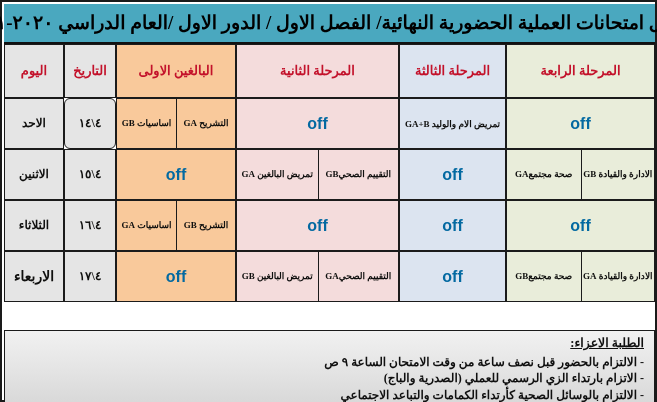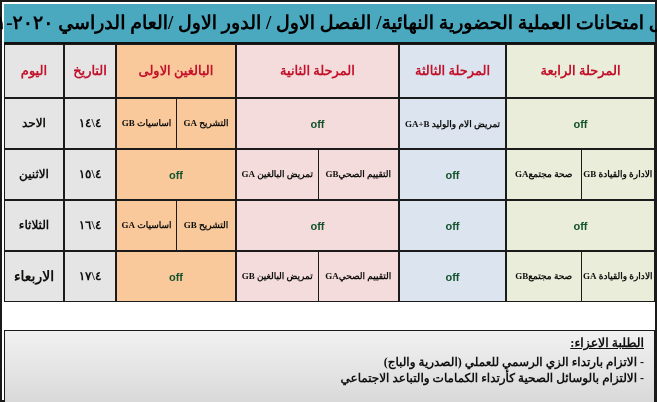--- a/index.html
+++ b/index.html
@@ -111,21 +111,21 @@
   .split > .sub:last-child { border-left: none; }
 
   .cellpad {
     display: flex;
     align-items: center;
     justify-content: center;
     width: 100%;
     height: 100%;
     font-size: 11px;
   }
-  .offtxt { font-size: 11px; font-weight: bold; color: #14532d; }
+  .offtxt { font-size: 16px; font-weight: bold; color: #0369a1; }
 
   .lbl-en { font-family: "Liberation Sans", sans-serif; }
 
   
   .notes {
     position: absolute;
     left: 2px;
     top: 300px;
     width: 651px;
     height: 100px;
@@ -197,21 +197,21 @@
           <div class="cellpad">
               <span class="offtxt lbl-en">off</span>
             </div>
         </td>
         <td class="fill-s1">
           <div class="split">
             <div class="sub">التشريح GA</div>
             <div class="sub">اساسيات GB</div>
           </div>
         </td>
-        <td class="fill-day" style="font-size:12px;">٤\١٤</td>
+        <td class="fill-day" style="font-size:12px;border-radius:6px;">٤\١٤</td>
         <td class="fill-day" style="font-size:12px;">الاحد</td>
       </tr>
 
       <tr style="height:51px;">
         <td class="fill-s4">
           <div class="split">
             <div class="sub">الادارة والقيادة GB</div>
             <div class="sub">صحة مجتمعGA</div>
           </div>
         </td>
@@ -285,17 +285,18 @@
             </div>
         </td>
         <td class="fill-day" style="font-size:12px;">٤\١٧</td>
         <td class="fill-day" style="font-size:14px;">الاربعاء</td>
       </tr>
     </tbody>
   </table>
 
   <div class="notes">
     <p class="notes-title">الطلبة الاعزاء:</p>
+    <p class="note-line">- الالتزام بالحضور قبل نصف ساعة من وقت الامتحان الساعة ٩ ص</p>
     <p class="note-line">- الاتزام بارتداء الزي الرسمي للعملي (الصدرية والباج)</p>
     <p class="note-line">- الالتزام بالوسائل الصحية كأرتداء الكمامات والتباعد الاجتماعي</p>
   </div>
 
 </div>
 
 </body></html>

